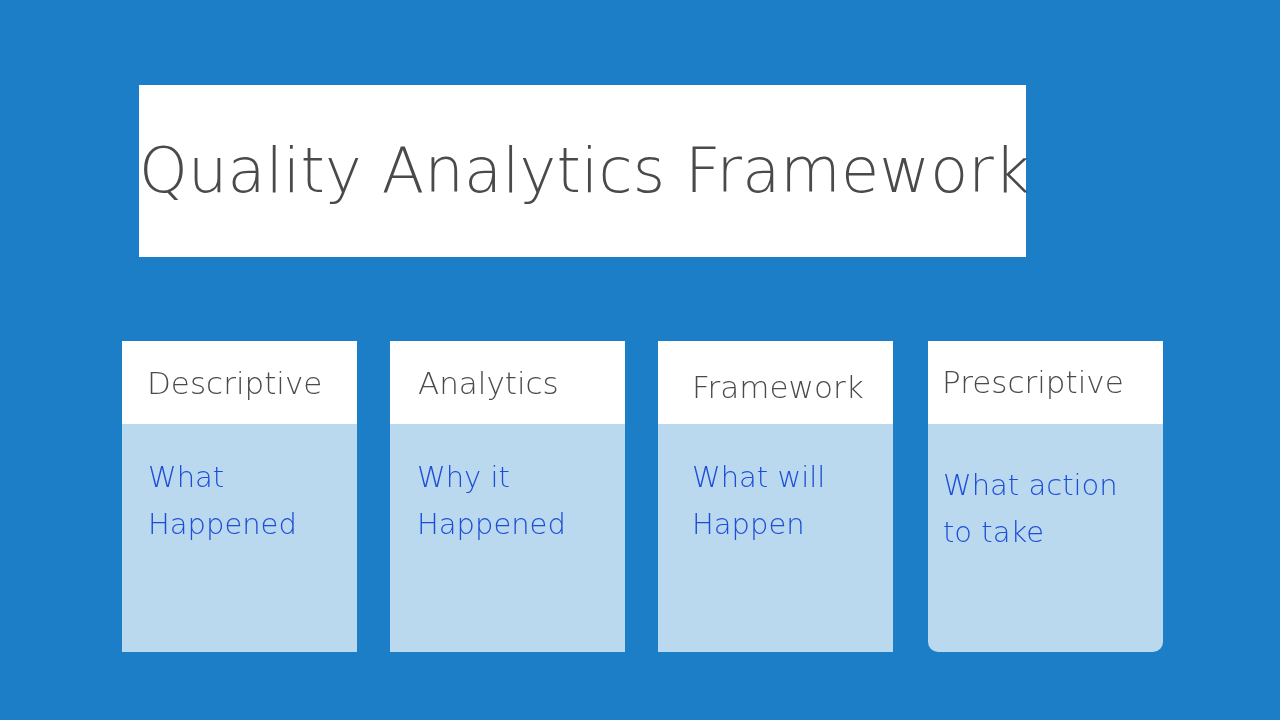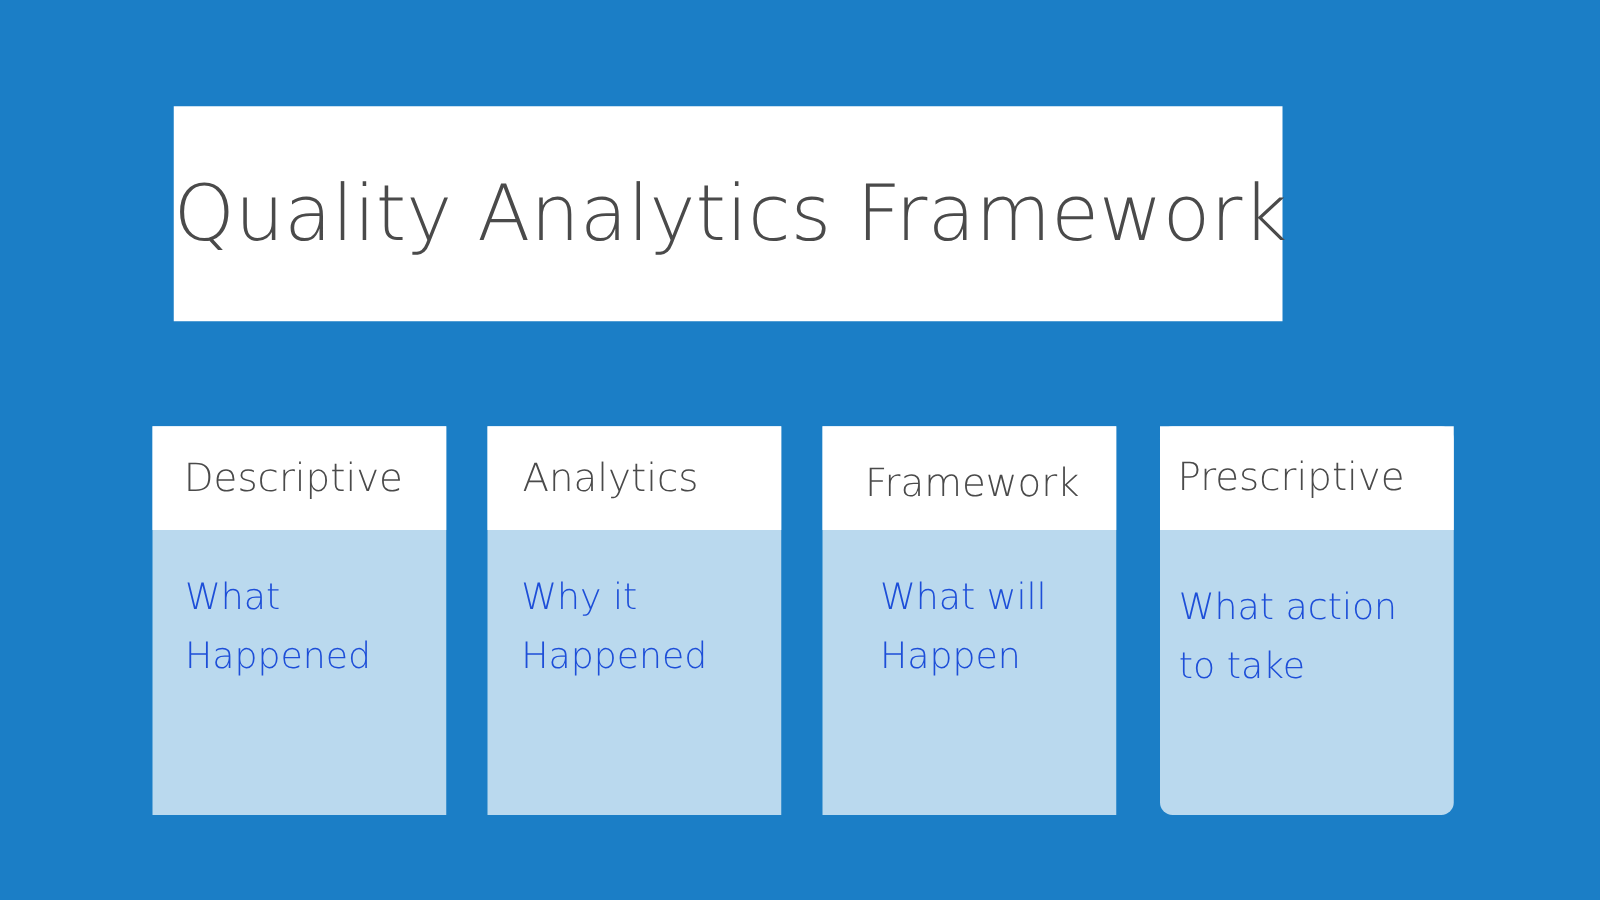--- a/index.html
+++ b/index.html
@@ -102,21 +102,21 @@
     position: absolute;
     font-size: 29px;
     font-weight: 300;
     color: #1d4ed8;
     line-height: 47px;
     white-space: pre-line;
     font-family: "DejaVu Sans", "Liberation Sans", sans-serif;
   }
   .card-0 .card-body-text { left: 26px; top: 30px; }
   .card-1 .card-body-text { left: 27px; top: 30px; }
-  .card-2 .card-body-text { left: 34px; top: 30px; margin-left: 12px; }
+  .card-2 .card-body-text { left: 34px; top: 30px; }
   .card-3 .card-body-text { left: 15px; top: 38px; }
 </style>
 </head>
 <body>
 
 <div id="slide">
 
   <div id="title-banner">
     <div id="title-text">Quality Analytics Framework</div>
   </div>

